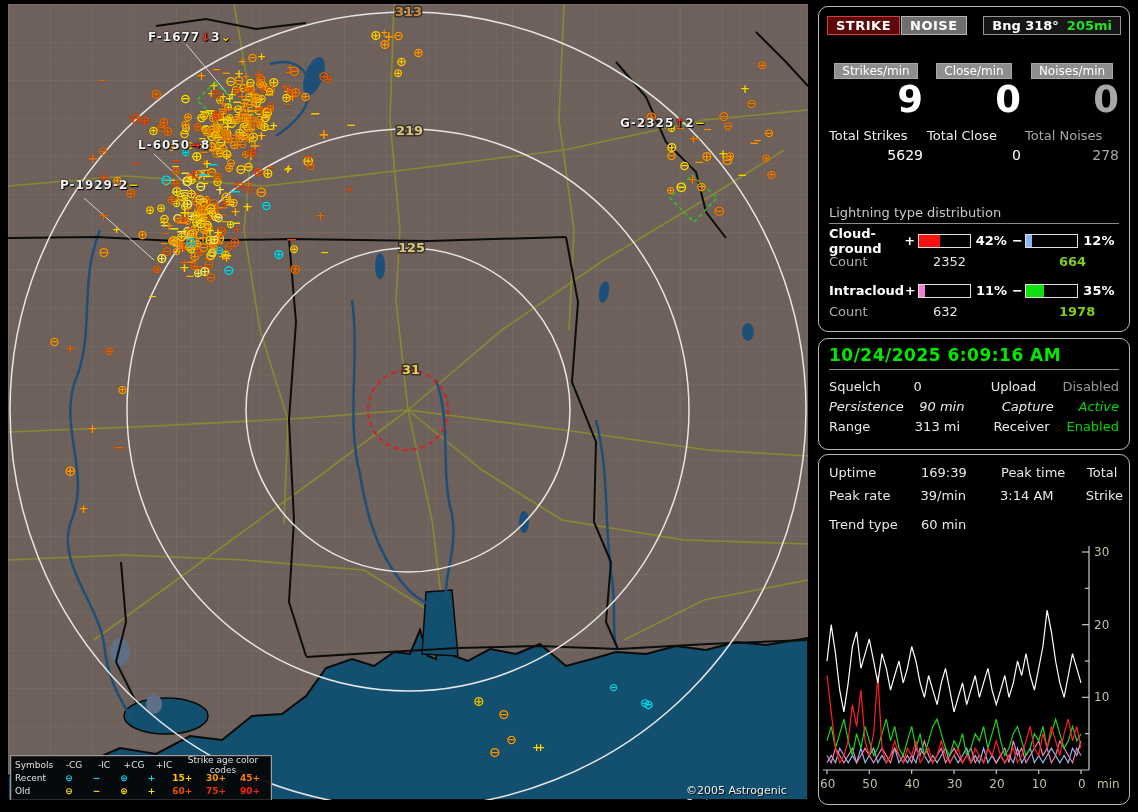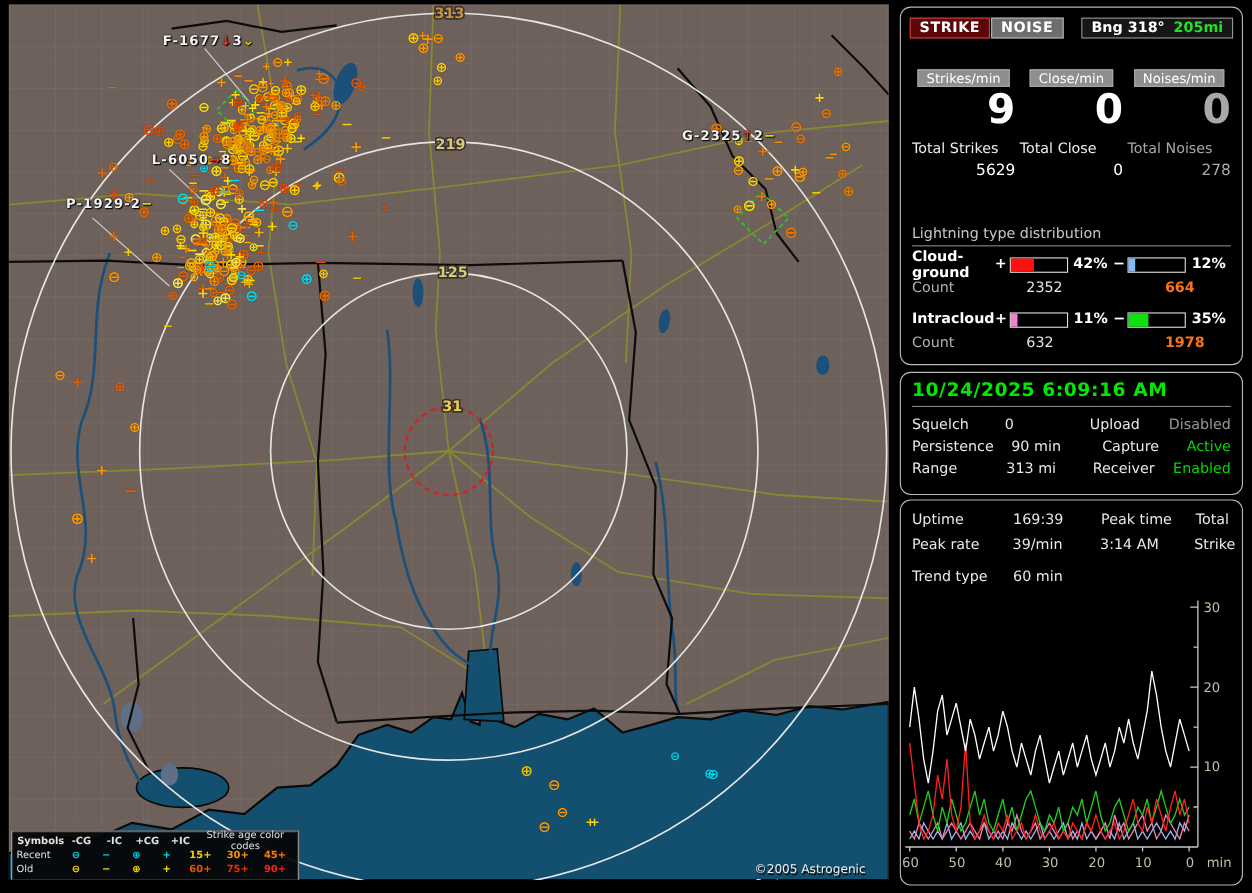--- a/index.html
+++ b/index.html
@@ -17,21 +17,21 @@
   .cell-label .suffix{color:#ffe000;}
   #map-copyright{position:absolute;left:678px;top:780px;font-size:11px;color:#f0f0f0;
                  text-shadow:1px 1px 1px #000;}
   
   #legend{position:absolute;left:2px;top:751px;width:252px;background:rgba(5,5,5,.93);
           border:1px solid #9a9a9a;box-shadow:inset 0 0 0 1px #2a2a2a;font-size:9px;padding:2px 4px 3px 4px;}
   .lg-row{display:flex;align-items:center;height:13px;}
   .lg-c0{width:44px;color:#e0e0e0;}
   .lg-sym{width:30px;text-align:center;font-weight:bold;}
   .lg-age{width:37px;text-align:center;font-weight:bold;}
-  .lg-head{color:#e0e0e0;font-weight:bold;text-align:center;}
+  .lg-head{color:#e0e0e0;font-weight:normal;}
   .lg-agehead{flex:1;text-align:center;color:#e0e0e0;}
   
   .panelbox{position:absolute;left:818px;width:312px;border:1px solid #b8b8b8;border-radius:10px;
             background:#000;box-sizing:border-box;}
   #box1{top:6px;height:326px;}
   #box2{top:338px;height:112px;}
   #box3{top:454px;height:351px;}
   .btn{position:absolute;font-size:13px;font-weight:bold;padding:1px 8px;letter-spacing:.5px;}
   #strike-btn{left:8px;top:9px;background:#5c0808;border:1px solid #d04040;color:#fff;}
   #noise-btn{left:82px;top:9px;background:#6e6e6e;border:1px solid #b4b4b4;color:#fff;}
@@ -50,21 +50,21 @@
   #dist-title{color:#c8c8c8;border-bottom:1px solid #8a8a8a;padding-bottom:3px;}
   .dist-row{display:flex;align-items:center;margin-top:9px;height:15px;}
   .dist-label{width:88px;font-weight:bold;color:#fff;}
   .pm{width:14px;text-align:center;color:#fff;font-weight:bold;}
   .bar{width:60px;height:12px;border:1px solid #e0e0e0;background:#000;margin:0 2px;}
   .bar>div{height:100%;}
   .pct{width:42px;font-weight:bold;color:#fff;padding-left:3px;}
   .count-row{display:flex;margin-top:6px;height:15px;}
   .count-k{width:88px;color:#b0b0b0;}
   .count-v1{width:118px;font-weight:normal;color:#e5e5e5;padding-left:16px;}
-  .count-v2{font-weight:bold;color:#f97316;padding-left:8px;}
+  .count-v2{font-weight:bold;color:#84cc16;padding-left:8px;}
   
   #datetime{position:absolute;left:10px;right:10px;top:6px;color:#00e800;font-size:17px;
             font-weight:bold;border-bottom:1px solid #8a8a8a;padding-bottom:4px;letter-spacing:.5px;}
   .stat-row{position:absolute;left:10px;right:10px;display:flex;font-size:13px;}
   .sk1{width:94px;color:#e8e8e8;} .sv1{width:86px;color:#e8e8e8;}
   .sk2{width:80px;color:#e8e8e8;} .sv2{flex:1;}
   
   .up-row{position:absolute;left:10px;right:6px;display:flex;font-size:13px;color:#e8e8e8;}
   .uc1{width:92px;} .uc2{width:80px;} .uc3{width:86px;} .uc4{flex:1;}
   #trend-row{position:absolute;left:10px;top:62px;display:flex;font-size:13px;color:#e8e8e8;}
@@ -778,21 +778,21 @@
 </div>
 
 <div id="box2" class="panelbox">
   <div id="datetime">10/24/2025 6:09:16 AM</div>
   <div class="stat-row" style="top:40px;">
     <span class="sk1">Squelch</span>
     <span class="sv1">0</span>
     <span class="sk2">Upload</span>
     <span class="sv2" style="color: rgb(152, 152, 152);">Disabled</span>
   </div>
-  <div class="stat-row" style="top:60px;">
+  <div class="stat-row" style="top:60px;font-style:italic;">
     <span class="sk1">Persistence</span>
     <span class="sv1">90 min</span>
     <span class="sk2">Capture</span>
     <span class="sv2" style="color: rgb(0, 216, 0);">Active</span>
   </div>
   <div class="stat-row" style="top:80px;">
     <span class="sk1">Range</span>
     <span class="sv1">313 mi</span>
     <span class="sk2">Receiver</span>
     <span class="sv2" style="color: rgb(0, 216, 0);">Enabled</span>

